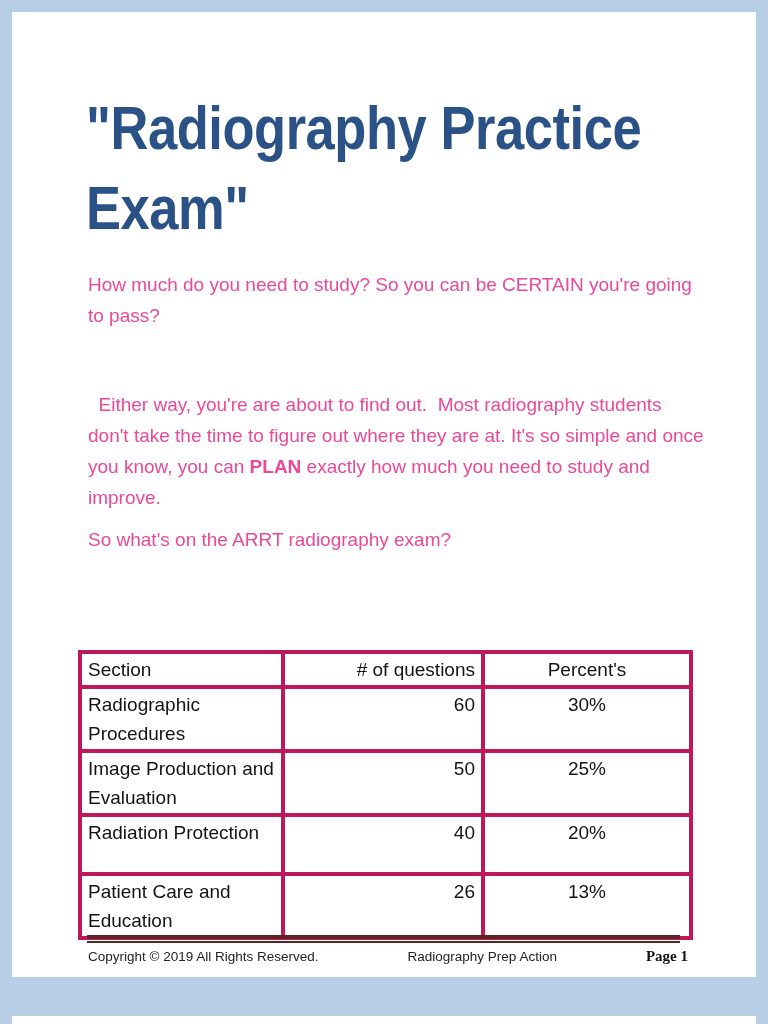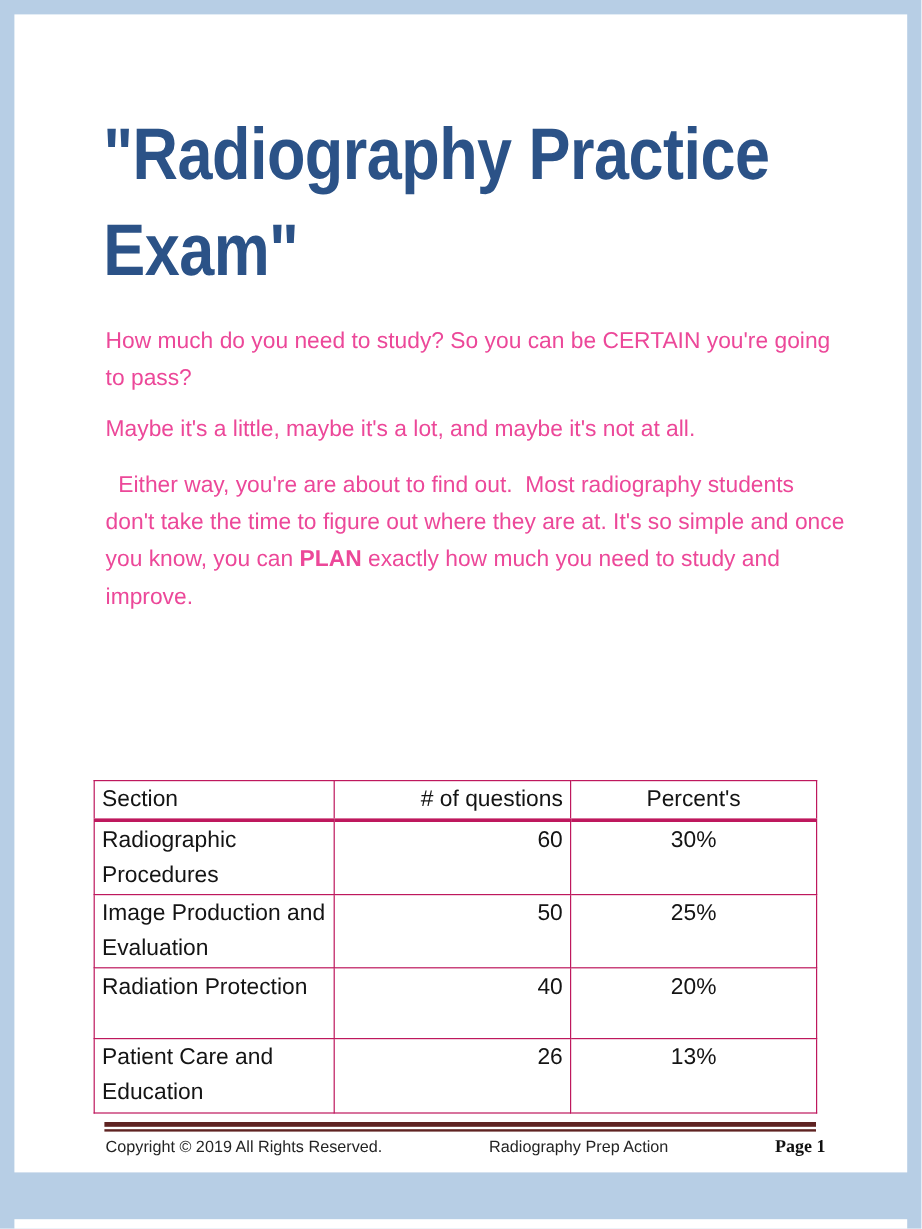--- a/index.html
+++ b/index.html
@@ -71,21 +71,21 @@
     position: absolute;
     left: 66px;
     top: 638px;
     border-collapse: collapse;
     table-layout: fixed;
     font-size: 19px;
     line-height: 29px;
     color: #141414;
   }
   table.sections td, table.sections th {
-    border: 1px solid #be185d;
+    border: 4px solid #be185d;
     padding: 1px 6px;
     font-weight: normal;
     vertical-align: top;
     overflow: hidden;
   }
   table.sections th { border-bottom-width: 3px; vertical-align: middle; }
   .col-section  { width: 187px; text-align: left; }
   .col-questions{ width: 184px; text-align: right; }
   .col-percent  { width: 192px; text-align: center; }
   tr.hrow    { height: 30px; }
@@ -130,27 +130,27 @@
   <div class="page page1">
 
     <h1 class="doc-title" style="margin:0;">
       <span class="tline">"Radiography Practice</span>
       <span class="tline">Exam"</span>
     </h1>
 
     <p class="para p1">How much do you need to study? So you can be CERTAIN you're going
 to pass?</p>
 
-    <p class="para p2">Maybe it's a little, maybe it's a lot, and maybe it's not at all.</p>
 
     <p class="para p3"><span>  Either way, you're are about to find out.  Most radiography students
 don't take the time to figure out where they are at. It's so simple and once
 you know, you can </span><span class="bold">PLAN</span><span> exactly how much you need to study and
 improve.</span></p>
 
+    <p class="para p4">So what's on the ARRT radiography exam?</p>
 
 
     <table class="sections">
       <thead>
         <tr class="hrow">
           <th class="col-section">Section</th>
           <th class="col-questions"># of questions</th>
           <th class="col-percent">Percent's</th>
         </tr>
       </thead>

